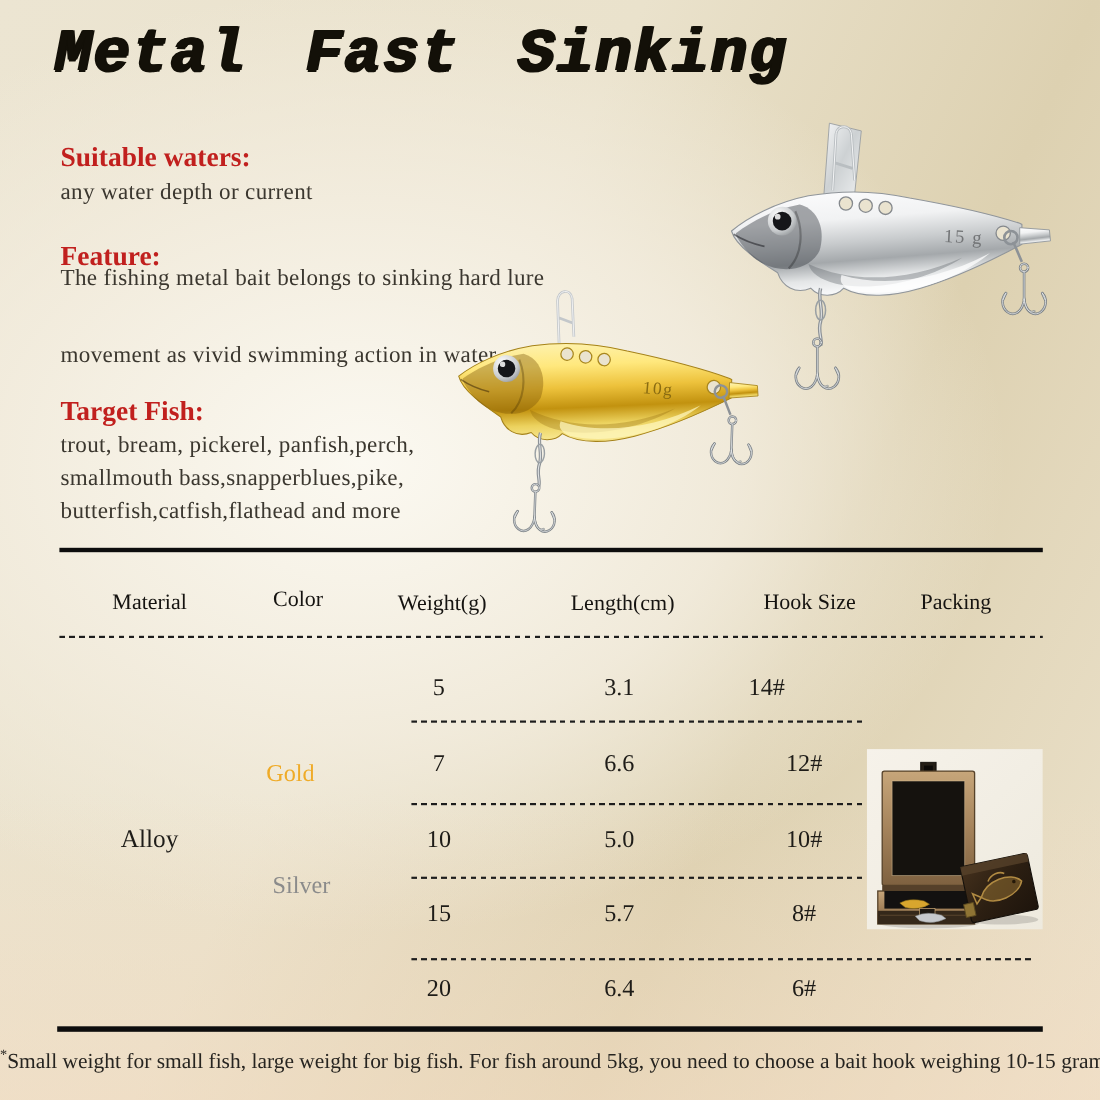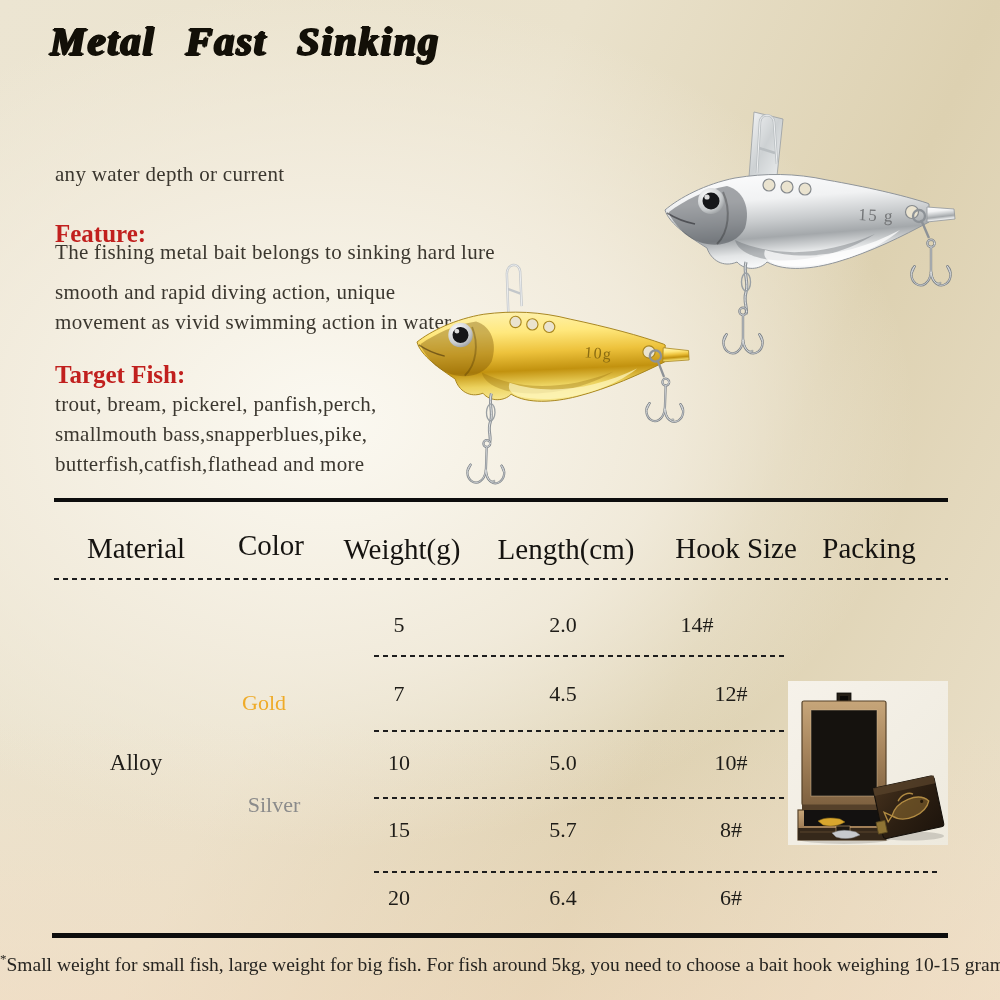--- a/index.html
+++ b/index.html
@@ -6,22 +6,22 @@
   .page{
     position:relative; width:1000px; height:1000px; overflow:hidden;
     font-family:"Liberation Serif","DejaVu Serif",serif;
     background-image:
       linear-gradient(180deg, rgba(0,0,0,0) 72%, rgba(243,219,193,0.55) 100%),
       radial-gradient(ellipse 75% 55% at 33% 42%, rgba(252,250,243,0.95) 0%, rgba(243,237,223,0.85) 45%, rgba(255,255,255,0) 78%),
       linear-gradient(115deg, #ece5d2 0%, #eae2cc 40%, #ddd1b1 68%, #ece2cc 100%);
   }
   .title{
     position:absolute; left:50px; top:18px;
-    font-family:Liberation Serif, serif; font-style:italic; font-weight:bold;
-    font-size:40px; letter-spacing:2px; word-spacing:18px; color:#131008;
+    font-family:Liberation Mono, monospace; font-style:italic; font-weight:bold;
+    font-size:55px; letter-spacing:2px; word-spacing:18px; color:#131008;
     text-shadow:1.6px 0 #131008, -1.2px 0 #131008, 0 1.2px #131008, 0 -0.8px #131008;
     white-space:nowrap;
   }
   .sec-head{
     position:absolute; left:55px; font-weight:bold; font-size:25px; color:#c1201e;
     white-space:nowrap;
   }
   .sec-line{
     position:absolute; left:55px; font-size:21px; color:#3b372f; white-space:nowrap;
     letter-spacing:0.3px;
@@ -29,46 +29,46 @@
   .lures-svg{ position:absolute; left:380px; top:95px; }
   .solidline{ position:absolute; background:#0d0d0d; }
   .dashline{
     position:absolute; height:2px;
     background-image:repeating-linear-gradient(90deg,#1d1d1d 0 5px, rgba(0,0,0,0) 5px 9px);
   }
   .cell{
     position:absolute; transform:translate(-50%,-50%);
     font-size:22px; color:#1e1c18; white-space:nowrap;
   }
-  .th{ font-size:29px; color:#151310; }
+  .th{ font-size:20px; color:#151310; }
   .material{ font-size:23px; }
   .c-gold{ color:#efab28; }
   .c-silver{ color:#8b8b8b;text-align:right; }
   .photo{
     position:absolute; left:788px; top:681px; width:160px; height:164px;
   }
   .footnote{
     position:absolute; left:0; right:0; top:951px; text-align:center;
     font-size:19.5px; color:#262420; white-space:nowrap;
   }
   .footnote sup{ font-size:13px; }
   svg text{ font-family:"Liberation Serif","DejaVu Serif",serif; }
 </style>
 </head>
 <body>
 
 <div class="page">
 
   <div class="title">Metal Fast Sinking</div>
 
+  <div class="sec-head" style="top:130px">Suitable waters:</div>
   <div class="sec-line" style="top:162px">any water depth or current</div>
 
   <div class="sec-head" style="top:220px">Feature:</div>
   <div class="sec-line" style="top:240px">The fishing metal bait belongs to sinking hard lure</div>
-  <div class="sec-line" style="top:280px">smooth and rapid diving action, unique</div>
   <div class="sec-line" style="top:310px">movement as vivid swimming action in water</div>
 
   <div class="sec-head" style="top:361px">Target Fish:</div>
   <div class="sec-line" style="top:422px">smallmouth bass,snapperblues,pike,</div>
   <div class="sec-line" style="top:392px">trout, bream, pickerel, panfish,perch,</div>
   <div class="sec-line" style="top:452px">butterfish,catfish,flathead and more</div>
 
   <svg class="lures-svg" width="620" height="420" viewBox="0 0 620 420">
     <defs>
       <linearGradient id="gSilver" x1="0" y1="0" x2="0.22" y2="1">
@@ -199,27 +199,27 @@
   <div class="cell th" style="left:136px;top:548px">Material</div>
   <div class="cell th" style="left:271px;top:545px">Color</div>
   <div class="cell th" style="left:402px;top:549px">Weight(g)</div>
   <div class="cell th" style="left:566px;top:549px">Length(cm)</div>
   <div class="cell th" style="left:736px;top:548px">Hook Size</div>
   <div class="cell th" style="left:869px;top:548px">Packing</div>
 
   <div class="dashline" style="left:54px;top:578px;width:894px"></div>
 
   <div class="cell" style="left:399px;top:625px">5</div>
-  <div class="cell" style="left:563px;top:625px">2.0</div>
+  <div class="cell" style="left:563px;top:625px">3.1</div>
   <div class="cell" style="left:697px;top:625px">14#</div>
   <div class="dashline" style="left:374px;top:655px;width:414px"></div>
 
   <div class="cell c-gold" style="left:264px;top:703px">Gold</div>
   <div class="cell" style="left:399px;top:694px">7</div>
-  <div class="cell" style="left:563px;top:694px">4.5</div>
+  <div class="cell" style="left:563px;top:694px">6.6</div>
   <div class="cell" style="left:731px;top:694px">12#</div>
   <div class="dashline" style="left:374px;top:730px;width:414px"></div>
 
   <div class="cell material" style="left:136px;top:763px">Alloy</div>
   <div class="cell" style="left:399px;top:763px">10</div>
   <div class="cell" style="left:563px;top:763px">5.0</div>
   <div class="cell" style="left:731px;top:763px">10#</div>
   <div class="dashline" style="left:374px;top:797px;width:414px"></div>
 
   <div class="cell c-silver" style="left:274px;top:805px">Silver</div>

